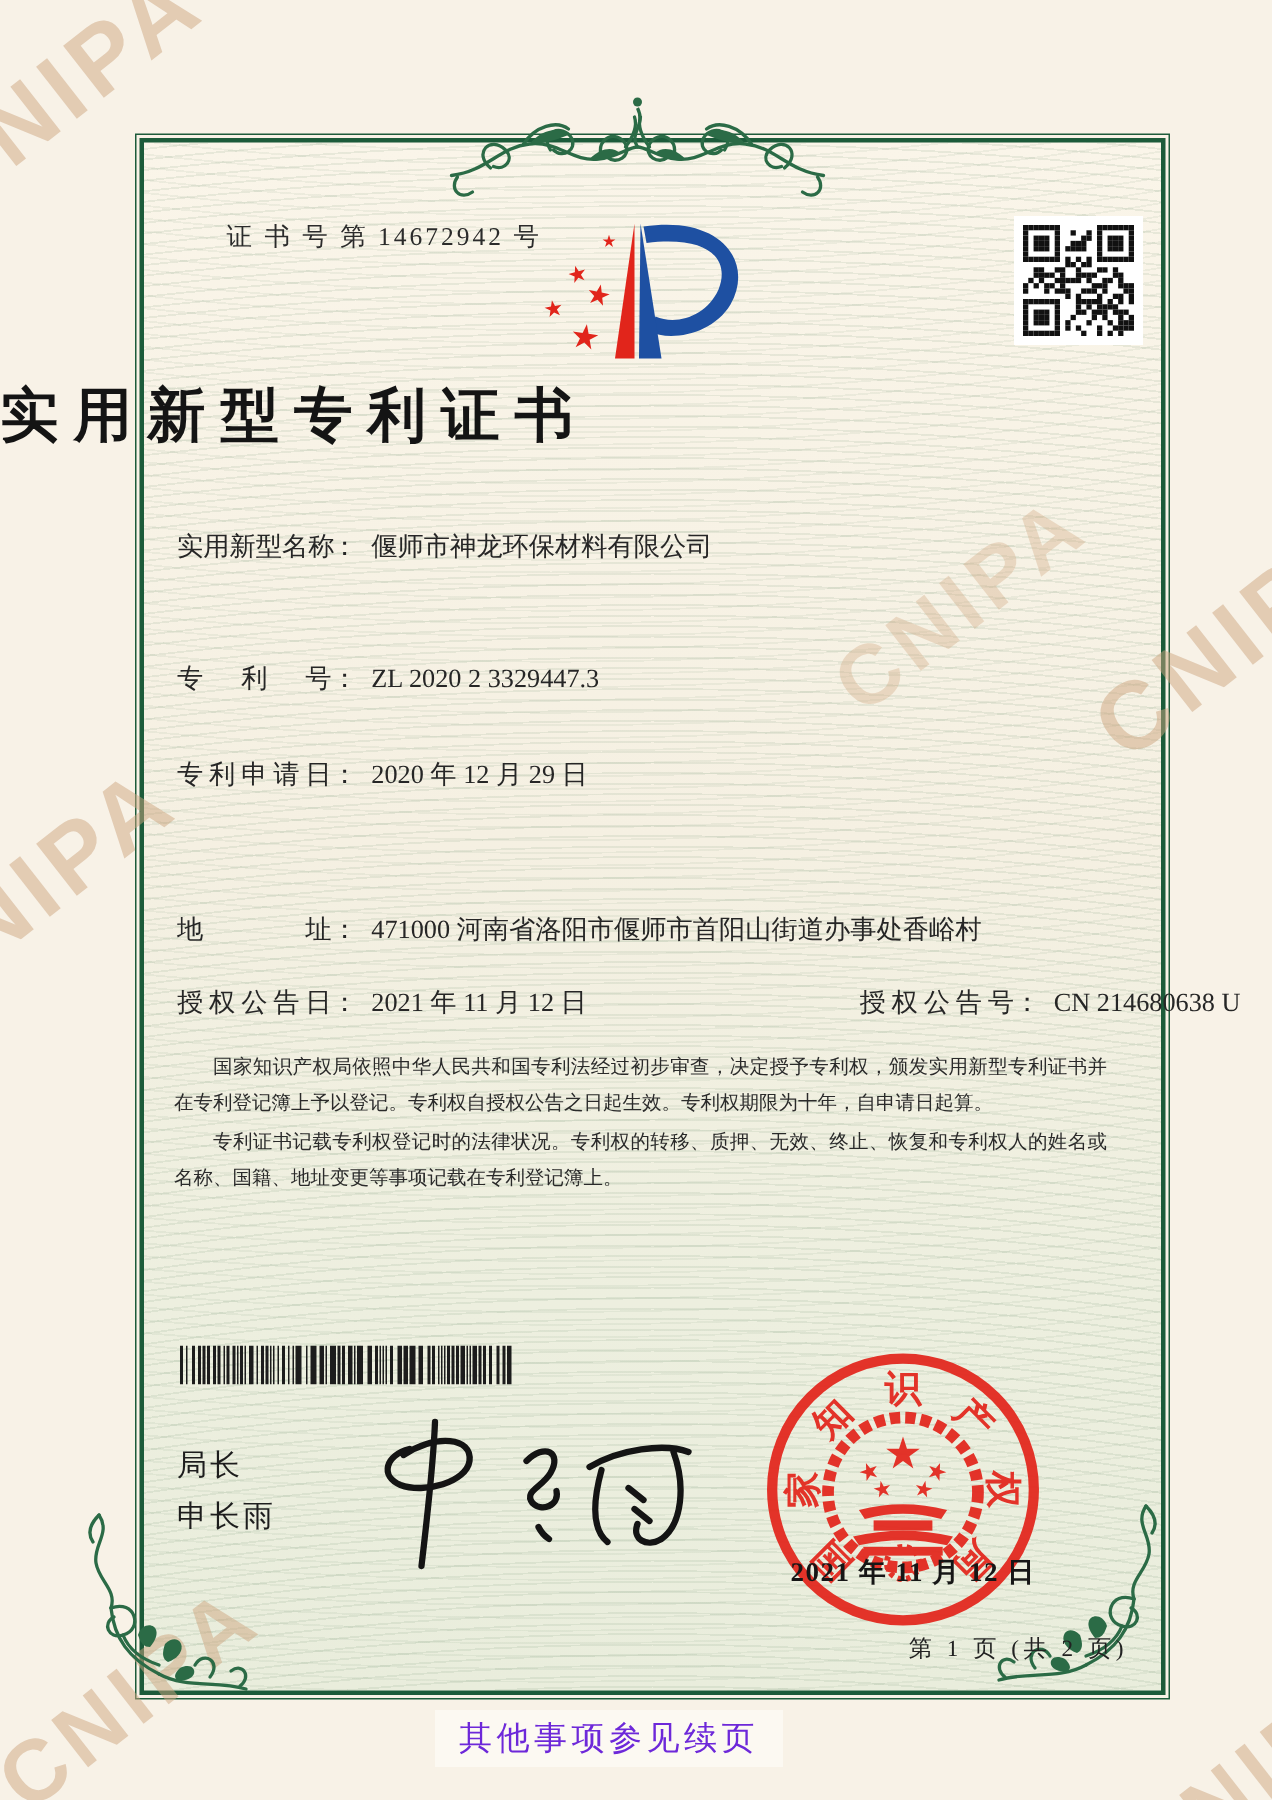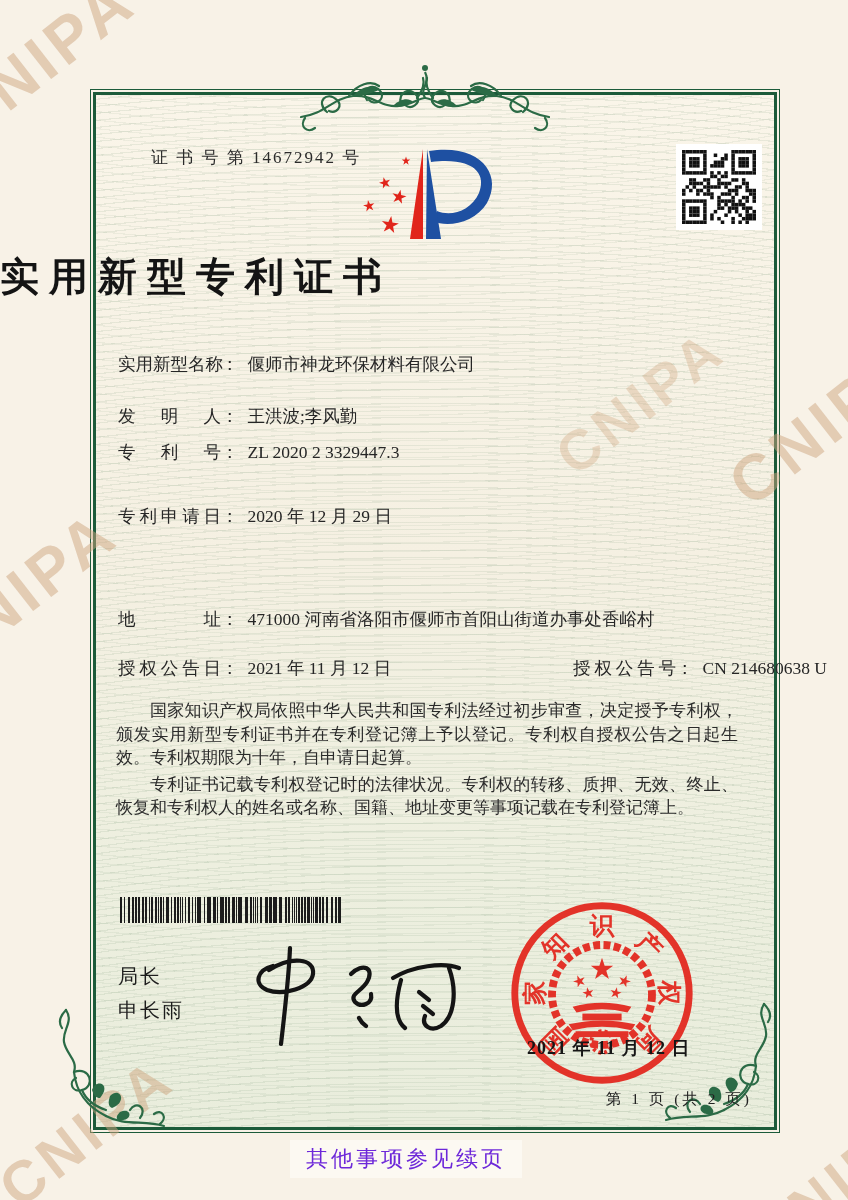--- a/index.html
+++ b/index.html
@@ -24,21 +24,21 @@
   .certno{position:absolute;left:103px;top:146px;z-index:4;font-size:17px;letter-spacing:2px;color:#2b2b2b;margin-left:48px;}
   .logo{position:absolute;left:335px;top:131px;z-index:4;}
   .qrbox{position:absolute;left:676px;top:144px;width:86px;height:86px;background:#fff;z-index:4;
          display:flex;align-items:center;justify-content:center;}
   .title{position:absolute;left:0;top:250px;width:848px;z-index:4;text-align:left;
          font-size:39px;font-weight:700;letter-spacing:10px;color:#141414;}
   .row{position:absolute;left:118px;z-index:4;font-size:17.5px;white-space:nowrap;}
   .lbl{display:inline-block;width:103px;text-align:justify;text-align-last:justify;}
   .val{margin-left:9px;}
   .row2nd{position:absolute;left:455px;top:0;}
-  .paras{position:absolute;left:116px;top:699px;width:622px;z-index:4;font-size:17px;
+  .paras{position:absolute;left:116px;top:699px;width:622px;z-index:4;font-size:13px;
          line-height:23.6px;text-align:justify;color:#2a2a2a;}
   .paras p{margin:0 0 3px 0;text-indent:2em;}
   .barcode{position:absolute;left:120px;top:897px;z-index:4;}
   .director{position:absolute;left:118px;z-index:4;font-family:"Liberation Sans","DejaVu Sans",sans-serif;
             font-size:20px;color:#1d1d1d;letter-spacing:2px;}
   .sig{position:absolute;left:233px;top:944px;z-index:4;}
   .seal{position:absolute;left:504px;top:895px;z-index:4;opacity:.94;}
   .sealdate{position:absolute;left:527px;top:1036px;z-index:5;font-size:18px;font-weight:600;
             letter-spacing:1px;color:#161616;white-space:nowrap;}
   .pagefoot{position:absolute;left:64px;top:1089px;width:688px;z-index:4;text-align:right;
@@ -344,21 +344,20 @@
         <rect x="38.76" y="70.48" width="3.52" height="3.52" fill="#111"></rect>
         <rect x="49.33" y="70.48" width="3.52" height="3.52" fill="#111"></rect>
         <rect x="56.38" y="70.48" width="3.52" height="3.52" fill="#111"></rect>
         <rect x="63.43" y="70.48" width="3.52" height="3.52" fill="#111"></rect>
       </svg>
   </div>
 
   <div class="title">实用新型专利证书</div>
 
   <div class="row" style="top:352px"><span class="lbl">实用新型名称</span><span>：</span><span class="val">偃师市神龙环保材料有限公司</span></div>
-  <div class="row" style="top:404px"><span class="lbl">发明人</span><span>：</span><span class="val">王洪波;李风勤</span></div>
   <div class="row" style="top:440px"><span class="lbl">专利号</span><span>：</span><span class="val">ZL 2020 2 3329447.3</span></div>
   <div class="row" style="top:504px"><span class="lbl">专利申请日</span><span>：</span><span class="val">2020 年 12 月 29 日</span></div>
   <div class="row" style="top:607px"><span class="lbl">地址</span><span>：</span><span class="val">471000 河南省洛阳市偃师市首阳山街道办事处香峪村</span></div>
   <div class="row" style="top:656px">
     <span class="lbl">授权公告日</span><span>：</span><span class="val">2021 年 11 月 12 日</span>
     <span class="row2nd"><span class="lbl">授权公告号</span><span>：</span><span class="val">CN 214680638 U</span></span>
   </div>
 
   <div class="paras">
     <p>国家知识产权局依照中华人民共和国专利法经过初步审查，决定授予专利权，颁发实用新型专利证书并在专利登记簿上予以登记。专利权自授权公告之日起生效。专利权期限为十年，自申请日起算。</p>

